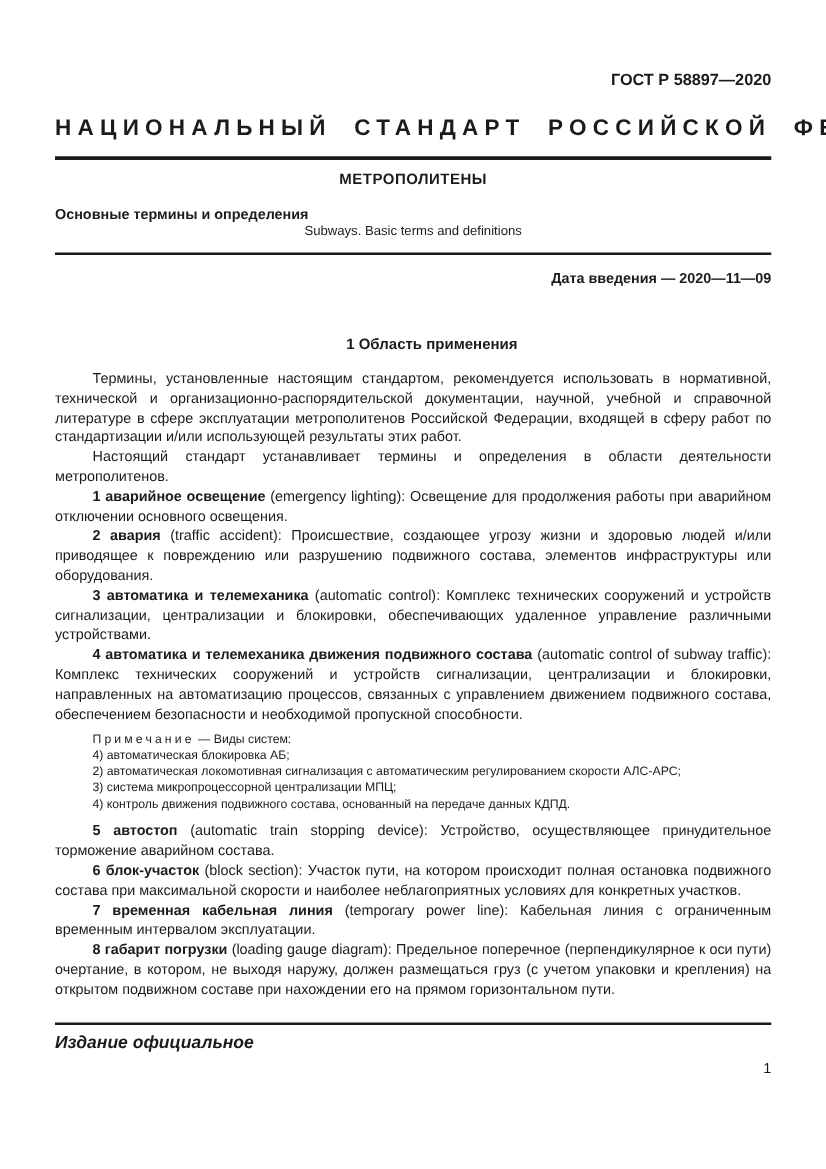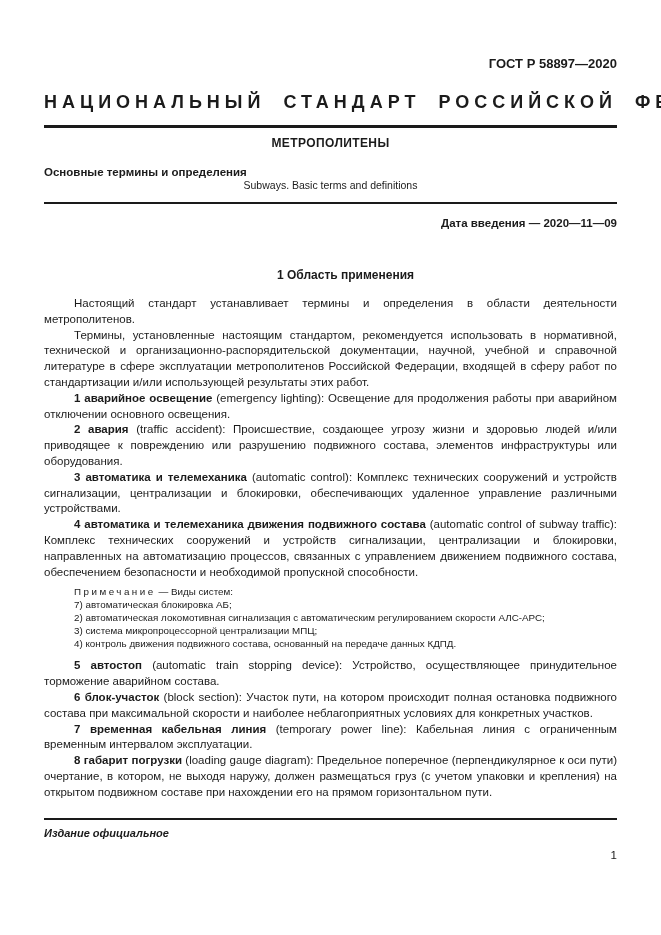--- a/index.html
+++ b/index.html
@@ -90,21 +90,21 @@
     position: absolute;
     left: 44px;
     right: 44px;
     top: 818px;
   }
   .footer-rule { border: 0; border-top: 2px solid #1a1a1a; height: 0; margin: 0; }
   .edition-note {
     margin-top: 7px;
     font-weight: bold;
     font-style: italic;
-    font-size: 11px;
+    font-size: 14px;
     line-height: 13px;
   }
   .page-number {
     margin-top: 9px;
     text-align: right;
     font-size: 11.5px;
     line-height: 13px;
   }
 </style>
 </head>
@@ -121,35 +121,35 @@
   <div class="doc-title">МЕТРОПОЛИТЕНЫ</div>
   <div class="doc-subtitle">Основные термины и определения</div>
   <div class="doc-subtitle-en">Subways. Basic terms and definitions</div>
 
   <hr class="rule-2">
 
   <div class="effective-date">Дата введения — 2020—11—09</div>
 
   <h2 class="section-heading h-scope">1 Область применения</h2>
 
+  <p class="para">Термины, установленные настоящим стандартом, рекомендуется использовать в нормативной, технической и организационно-распорядительской документации, научной, учебной и справочной литературе в сфере эксплуатации метрополитенов Российской Федерации, входящей в сферу работ по стандартизации и/или использующей результаты этих работ.</p>
   <p class="para">Настоящий стандарт устанавливает термины и определения в области деятельности метрополитенов.</p>
-  <p class="para">Термины, установленные настоящим стандартом, рекомендуется использовать в нормативной, технической и организационно-распорядительской документации, научной, учебной и справочной литературе в сфере эксплуатации метрополитенов Российской Федерации, входящей в сферу работ по стандартизации и/или использующей результаты этих работ.</p>
 
 
   <p class="term"><b><span>1</span> <span>аварийное освещение</span></b> <span>(emergency lighting): Освещение для продолжения работы при аварийном отключении основного освещения.</span></p>
 
   <p class="term"><b><span>2</span> <span>авария</span></b> <span>(traffic accident): Происшествие, создающее угрозу жизни и здоровью людей и/или приводящее к повреждению или разрушению подвижного состава, элементов инфраструктуры или оборудования.</span></p>
 
   <p class="term"><b><span>3</span> <span>автоматика и телемеханика</span></b> <span>(automatic control): Комплекс технических сооружений и устройств сигнализации, централизации и блокировки, обеспечивающих удаленное управление различными устройствами.</span></p>
 
   <p class="term"><b><span>4</span> <span>автоматика и телемеханика движения подвижного состава</span></b> <span>(automatic control of subway traffic): Комплекс технических сооружений и устройств сигнализации, централизации и блокировки, направленных на автоматизацию процессов, связанных с управлением движением подвижного состава, обеспечением безопасности и необходимой пропускной способности.</span></p>
 
   <div class="note-block">
     <div class="note-head"><span class="note-label">Примечание</span> <span>— Виды систем:</span></div>
-    <div class="note-item">7) автоматическая блокировка АБ;</div>
+    <div class="note-item">4) автоматическая блокировка АБ;</div>
     <div class="note-item">2) автоматическая локомотивная сигнализация с автоматическим регулированием скорости АЛС-АРС;</div>
     <div class="note-item">3) система микропроцессорной централизации МПЦ;</div>
     <div class="note-item">4) контроль движения подвижного состава, основанный на передаче данных КДПД.</div>
   </div>
 
   <p class="term"><b><span>5</span> <span>автостоп</span></b> <span>(automatic train stopping device): Устройство, осуществляющее принудительное торможение аварийном состава.</span></p>
 
   <p class="term"><b><span>6</span> <span>блок-участок</span></b> <span>(block section): Участок пути, на котором происходит полная остановка подвижного состава при максимальной скорости и наиболее неблагоприятных условиях для конкретных участков.</span></p>
 
   <p class="term"><b><span>7</span> <span>временная кабельная линия</span></b> <span>(temporary power line): Кабельная линия с ограниченным временным интервалом эксплуатации.</span></p>

